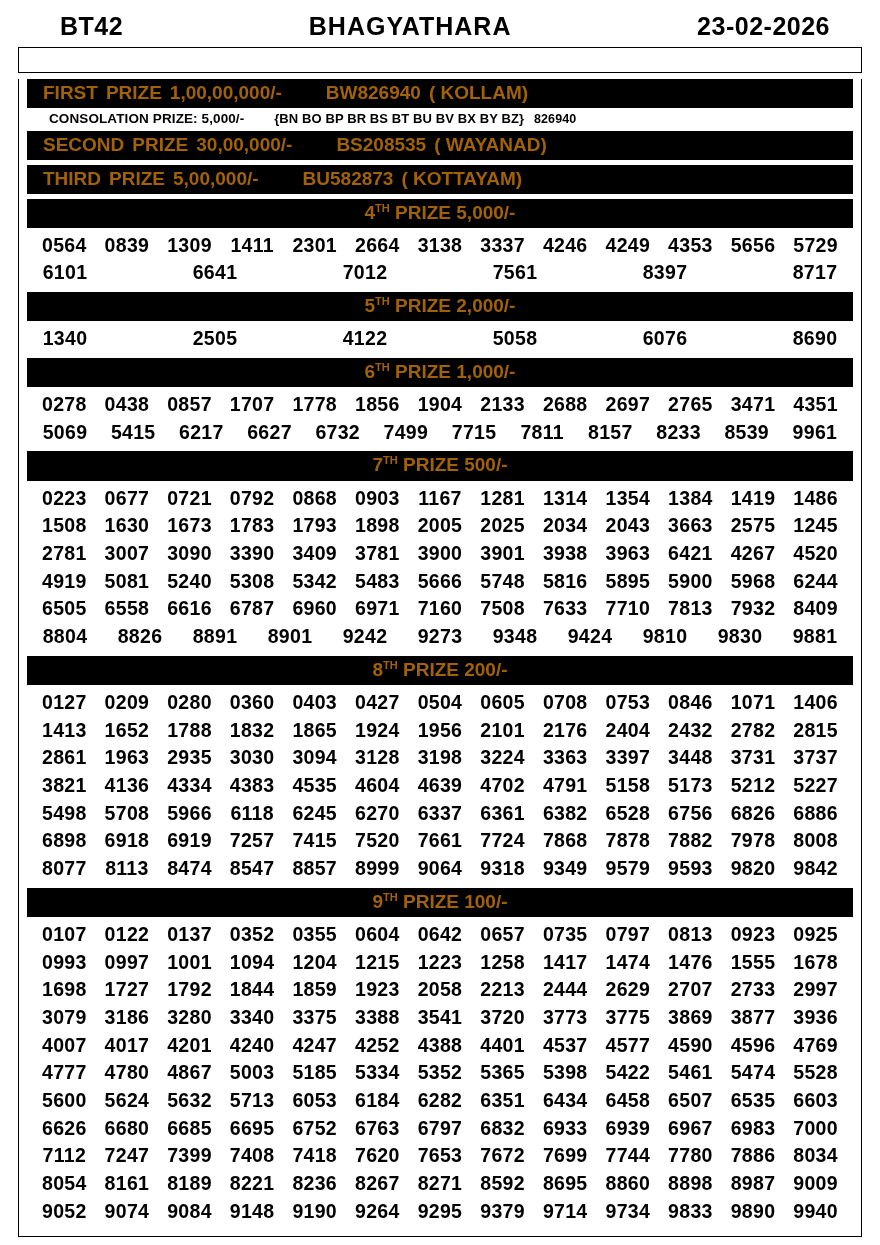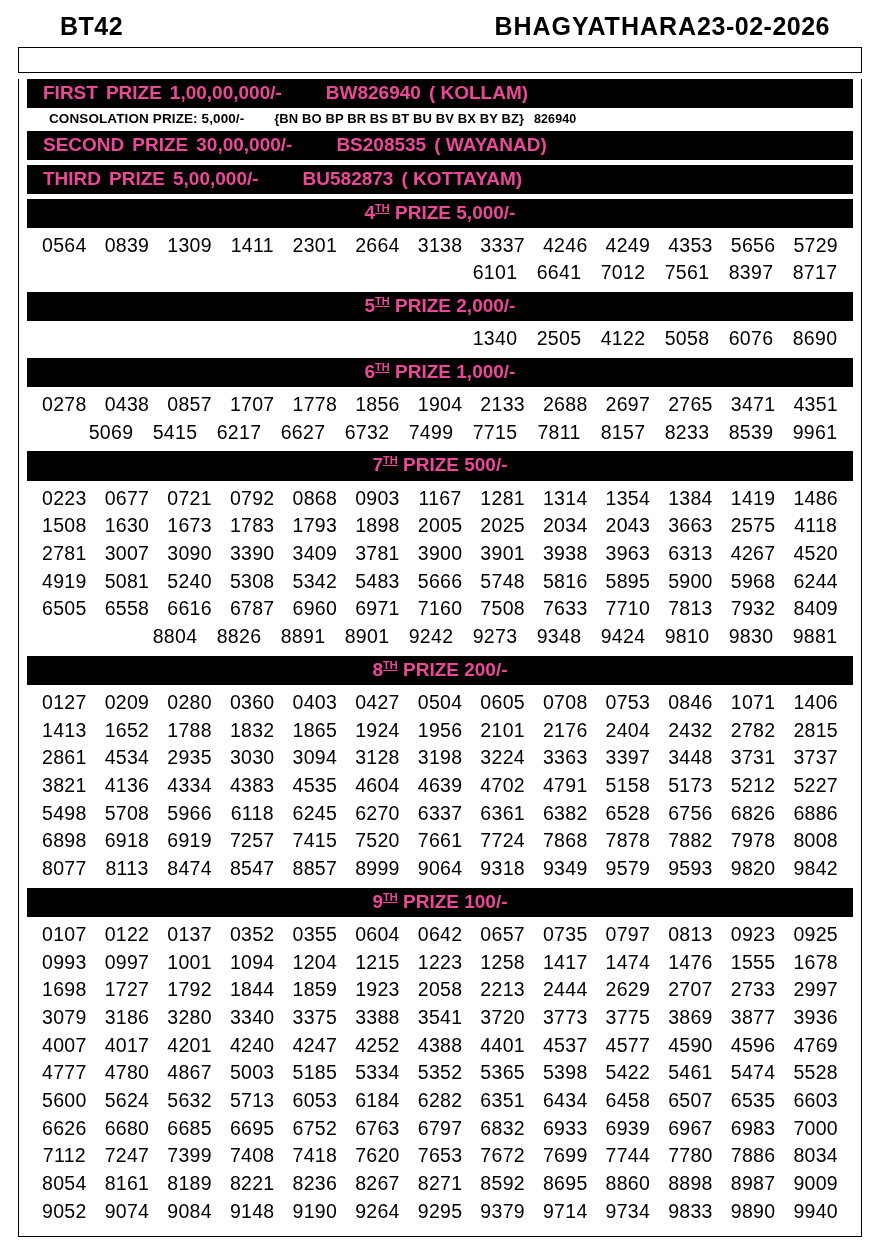--- a/index.html
+++ b/index.html
@@ -24,76 +24,76 @@
   .header {
     display: flex;
     align-items: baseline;
     justify-content: space-between;
     padding: 4px 40px 6px 50px;
     font-weight: bold;
     font-size: 25px;
     letter-spacing: 0.5px;
   }
   .header .code { flex: 0 0 auto; }
-  .header .name { flex: 1 1 auto; text-align: right; letter-spacing: 1px; }
+  .header .name { flex: 1 1 auto; text-align: center; letter-spacing: 1px; }
   .header .date { flex: 0 0 auto; }
 
   .topbox {
     border: 1px solid #000;
     height: 26px;
     margin: 0 8px 6px 8px;
   }
 
   .content {
     border: 1px solid #000;
     border-top: none;
     margin: 0 8px;
     padding: 0 0 8px 0;
     background: #fff;
   }
 
   
   .bar {
     background: #000;
-    color: #ec4899;
+    color: #a16207;
     font-weight: bold;
     margin: 5px 8px 0 8px;
     padding: 3px 0 4px 0;
     font-size: 19px;
     line-height: 1.15;
   }
   .bar.left { padding-left: 16px; }
   .bar.center { text-align: center; }
   .bar .sp { display: inline-block; }
   .bar .gap-s { display: inline-block; width: 8px; }
   .bar .gap-m { display: inline-block; width: 44px; }
-  .bar sup { font-size: 11px; vertical-align: super; text-decoration: underline; }
+  .bar sup { font-size: 11px; vertical-align: super; }
 
   
   .consolation {
     margin: 3px 8px 0 8px;
     padding-left: 22px;
     font-size: 13.5px;
     font-weight: bold;
     color: #000;
     letter-spacing: 0.1px;
   }
   .consolation .amt { color: #000000; }
   .consolation .series { margin-left: 26px; font-size: 13px; }
   .consolation .serial { margin-left: 6px; font-size: 12.5px; font-weight: bold; }
 
   
   .grid {
     margin: 4px 14px 2px 14px;
   }
   .row {
     display: flex;
-    justify-content: flex-end;
+    justify-content: space-between;
     font-size: 19.5px;
-    font-weight: normal;
+    font-weight: bold;
     line-height: 1.42;
     letter-spacing: 0.3px;
   }
   .row span {
     width: 64px;
     text-align: center;
     display: inline-block;
   }
   .grid.cols13 .row span { width: 64px; }
 </style>
@@ -238,34 +238,34 @@
           <span>1673</span>
           <span>1783</span>
           <span>1793</span>
           <span>1898</span>
           <span>2005</span>
           <span>2025</span>
           <span>2034</span>
           <span>2043</span>
           <span>3663</span>
           <span>2575</span>
-          <span>4118</span>
+          <span>1245</span>
         </div>
         <div class="row">
           <span>2781</span>
           <span>3007</span>
           <span>3090</span>
           <span>3390</span>
           <span>3409</span>
           <span>3781</span>
           <span>3900</span>
           <span>3901</span>
           <span>3938</span>
           <span>3963</span>
-          <span>6313</span>
+          <span>6421</span>
           <span>4267</span>
           <span>4520</span>
         </div>
         <div class="row">
           <span>4919</span>
           <span>5081</span>
           <span>5240</span>
           <span>5308</span>
           <span>5342</span>
           <span>5483</span>
@@ -337,21 +337,21 @@
           <span>1956</span>
           <span>2101</span>
           <span>2176</span>
           <span>2404</span>
           <span>2432</span>
           <span>2782</span>
           <span>2815</span>
         </div>
         <div class="row">
           <span>2861</span>
-          <span>4534</span>
+          <span>1963</span>
           <span>2935</span>
           <span>3030</span>
           <span>3094</span>
           <span>3128</span>
           <span>3198</span>
           <span>3224</span>
           <span>3363</span>
           <span>3397</span>
           <span>3448</span>
           <span>3731</span>

